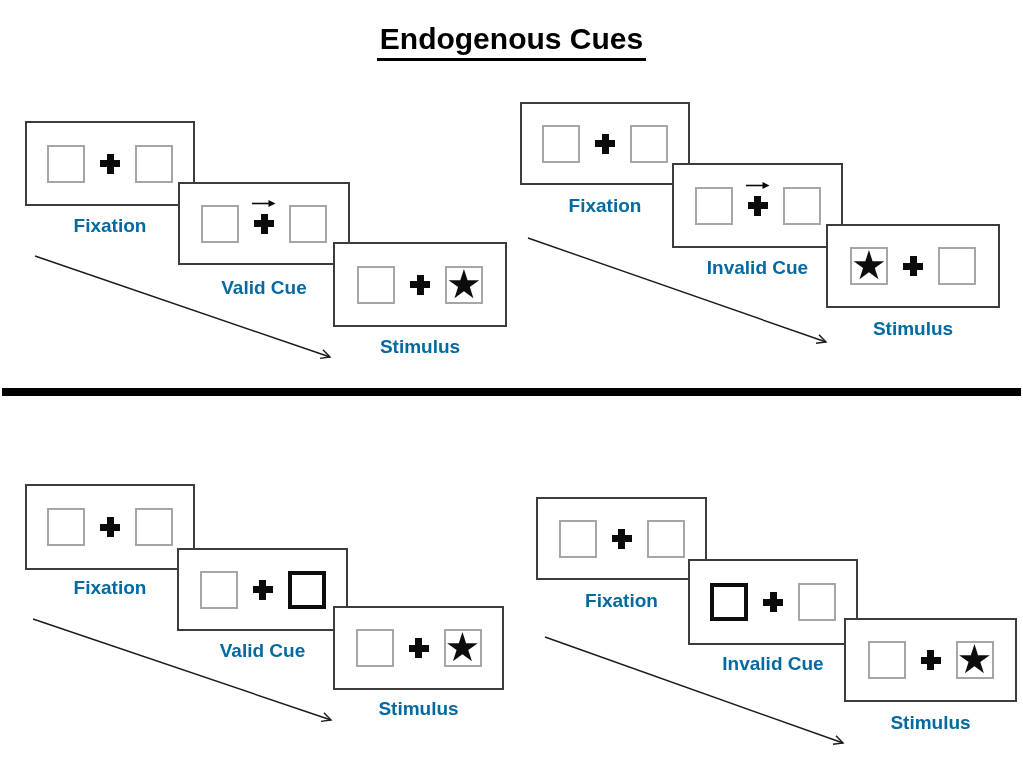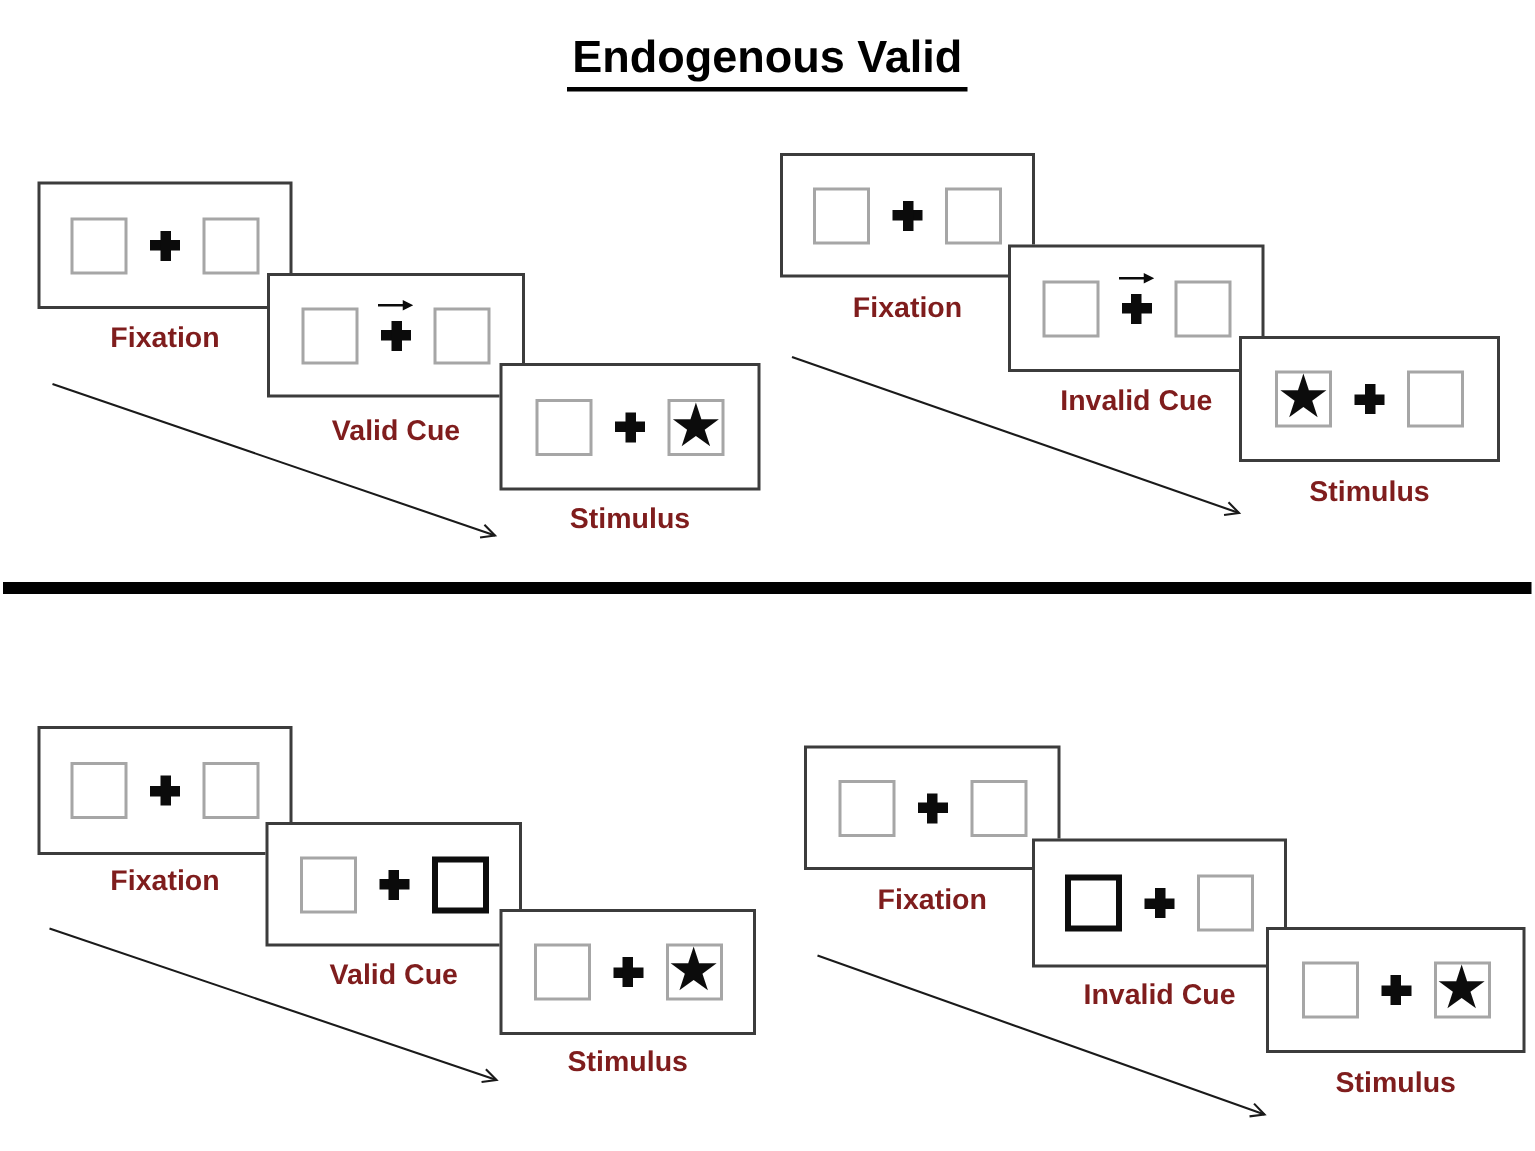--- a/index.html
+++ b/index.html
@@ -25,31 +25,31 @@
   .star{
     font-family:"DejaVu Sans",sans-serif;font-size:40px;line-height:34px;color:#0c0c0c;
     transform:translateY(-1px);
   }
   .center{position:relative;width:22px;height:20px;flex:0 0 auto;}
   .cross{position:absolute;left:1px;top:0;width:20px;height:20px;}
   .cross::before{content:"";position:absolute;left:0;top:6.5px;width:20px;height:7px;background:#0b0b0b;}
   .cross::after{content:"";position:absolute;left:6.5px;top:0;width:7px;height:20px;background:#0b0b0b;}
   .cue-arrow{position:absolute;left:-1px;top:-16px;width:24px;height:11px;}
   .plabel{
-    position:absolute;text-align:center;font-weight:bold;font-size:19px;line-height:22px;color:#7f1d1d;
+    position:absolute;text-align:center;font-weight:bold;font-size:19px;line-height:22px;color:#0369a1;
   }
   svg.overlay{position:absolute;left:0;top:0;width:1023px;height:767px;pointer-events:none;}
 </style>
 </head>
 <body>
 
 <div class="page">
 
   <div class="title-row" style="top:23px;">
-    <span class="title-text">Endogenous Valid</span>
+    <span class="title-text">Endogenous Cues</span>
   </div>
 
   <div class="panel" style="left:25px;top:121px;width:170px;height:85px;">
     <div class="sq"></div>
     <div class="center">
       <div class="cross"></div>
     </div>
     <div class="sq"></div>
   </div>
   <div class="plabel" style="left:25px;top:215px;width:170px;">Fixation</div>

